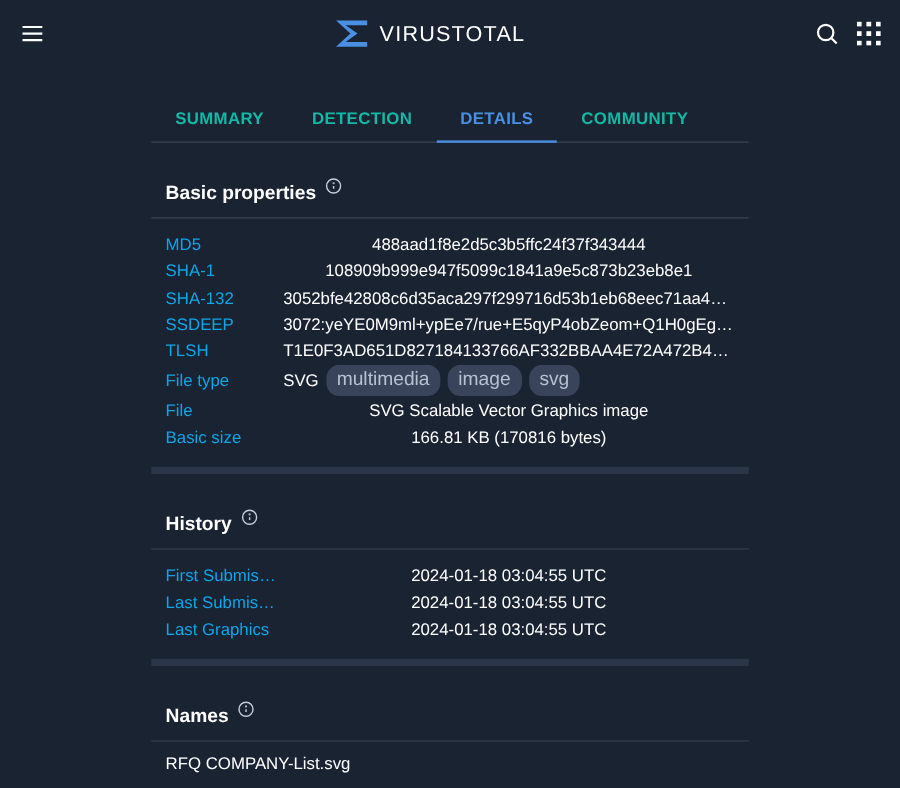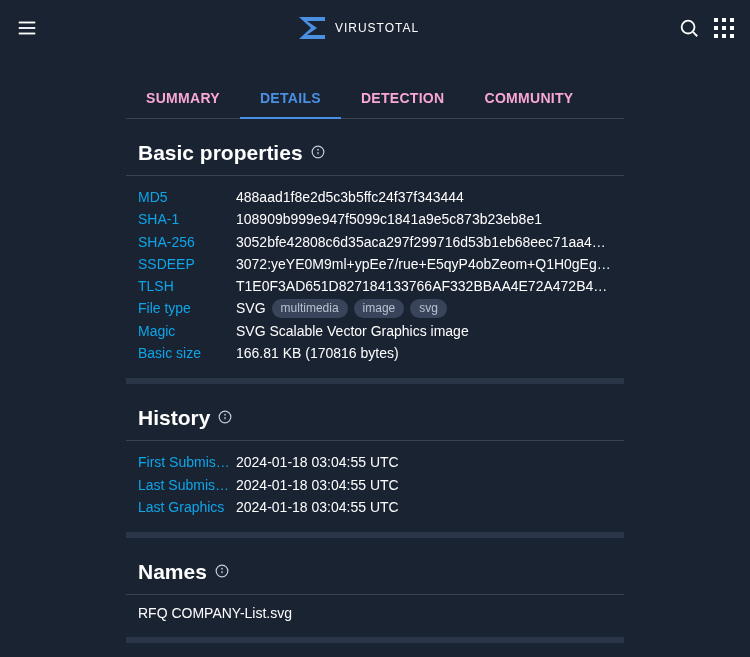--- a/index.html
+++ b/index.html
@@ -27,38 +27,38 @@
   .logo {
     display: flex;
     align-items: center;
     gap: 8px;
     color: #fff;
   }
   .logo-text {
     font-family: Arial, Helvetica, sans-serif;
     font-weight: 400;
     letter-spacing: 1px;
-    font-size: 12px;
+    font-size: 18px;
     text-align: center;
   }
   .icon-btn { color: #fff; cursor: pointer; display:flex; align-items:center; }
   .content {
     width: 498px;
     margin: 24px auto 0;
   }
   .tabs {
     display: flex;
     border-bottom: 1px solid rgba(255,255,255,0.15);
   }
   .tab {
     padding: 10px 20px 12px;
     font-weight: 700;
     font-size: 14px;
     letter-spacing: 0.3px;
-    color: #f9a8d4;
+    color: #14b8a6;
     cursor: pointer;
     position: relative;
   }
   .tab.active {
     color: #4a90e2;
   }
   .tab.active::after {
     content: "";
     position: absolute;
     left: 0; right: 0; bottom: -1px;
@@ -70,21 +70,22 @@
   }
   .section-header {
     display: flex;
     align-items: center;
     gap: 8px;
     padding: 0 12px 10px;
     border-bottom: 1px solid rgba(255,255,255,0.15);
   }
   .section-title {
     font-weight: 700;
-    font-size: 21px;
+    font-size: 16px;
+    margin-top: 12px;
   }
   .section-body {
     padding: 10px 12px 4px;
   }
   .row {
     display: flex;
     align-items: center;
     line-height: 1.45;
     padding: 1px 0;
   }
@@ -94,28 +95,29 @@
     color: #0ea5e9;
     white-space: nowrap;
     overflow: hidden;
     text-overflow: ellipsis;
   }
   .row-value {
     flex: 1;
     white-space: nowrap;
     overflow: hidden;
     text-overflow: ellipsis;
+    text-align: center;
   }
   .tag-line { display:flex; align-items:center; gap:6px; }
   .tag {
     background: #39445a;
     color: #b8c1d1;
     border-radius: 11px;
     padding: 1px 9px;
-    font-size: 12px;
+    font-size: 16px;
   }
   .footer-bar {
     height: 6px;
     background: #2a3548;
     margin-top: 10px;
   }
   .names-body {
     padding: 10px 12px 6px;
   }
 </style>
@@ -158,22 +160,22 @@
           <rect x="16" y="16" width="4" height="4"></rect>
         </svg>
     </div>
   </div>
 </div>
 
 <div class="content">
 
   <div class="tabs">
     <div class="tab">SUMMARY</div>
+    <div class="tab">DETECTION</div>
     <div class="tab active">DETAILS</div>
-    <div class="tab">DETECTION</div>
     <div class="tab">COMMUNITY</div>
   </div>
 
   <div class="section">
     <div class="section-header">
       <span class="section-title">Basic properties</span>
       <span><svg width="14" height="14" viewBox="0 0 24 24" fill="none" stroke="#c7cfde" stroke-width="2">
             <circle cx="12" cy="12" r="10"></circle>
             <line x1="12" y1="16" x2="12" y2="12"></line>
             <circle cx="12" cy="8" r="0.5" fill="#c7cfde"></circle>
@@ -182,42 +184,42 @@
     <div class="section-body">
       <div class="row">
           <div class="row-label">MD5</div>
           <div class="row-value">488aad1f8e2d5c3b5ffc24f37f343444</div>
         </div>
       <div class="row">
           <div class="row-label">SHA-1</div>
           <div class="row-value">108909b999e947f5099c1841a9e5c873b23eb8e1</div>
         </div>
       <div class="row">
-          <div class="row-label">SHA-256</div>
+          <div class="row-label">SHA-132</div>
           <div class="row-value">3052bfe42808c6d35aca297f299716d53b1eb68eec71aa4edba...</div>
         </div>
       <div class="row">
           <div class="row-label">SSDEEP</div>
           <div class="row-value">3072:yeYE0M9ml+ypEe7/rue+E5qyP4obZeom+Q1H0gEgW0T:...</div>
         </div>
       <div class="row">
           <div class="row-label">TLSH</div>
           <div class="row-value">T1E0F3AD651D827184133766AF332BBAA4E72A472B4390285B...</div>
         </div>
       <div class="row">
         <div class="row-label">File type</div>
         <div class="row-value tag-line">
           <span>SVG</span>
           <span class="tag">multimedia</span>
           <span class="tag">image</span>
           <span class="tag">svg</span>
         </div>
       </div>
       <div class="row">
-          <div class="row-label">Magic</div>
+          <div class="row-label">File</div>
           <div class="row-value">SVG Scalable Vector Graphics image</div>
         </div>
       <div class="row">
           <div class="row-label">Basic size</div>
           <div class="row-value">166.81 KB (170816 bytes)</div>
         </div>
     </div>
     <div class="footer-bar"></div>
   </div>
 

